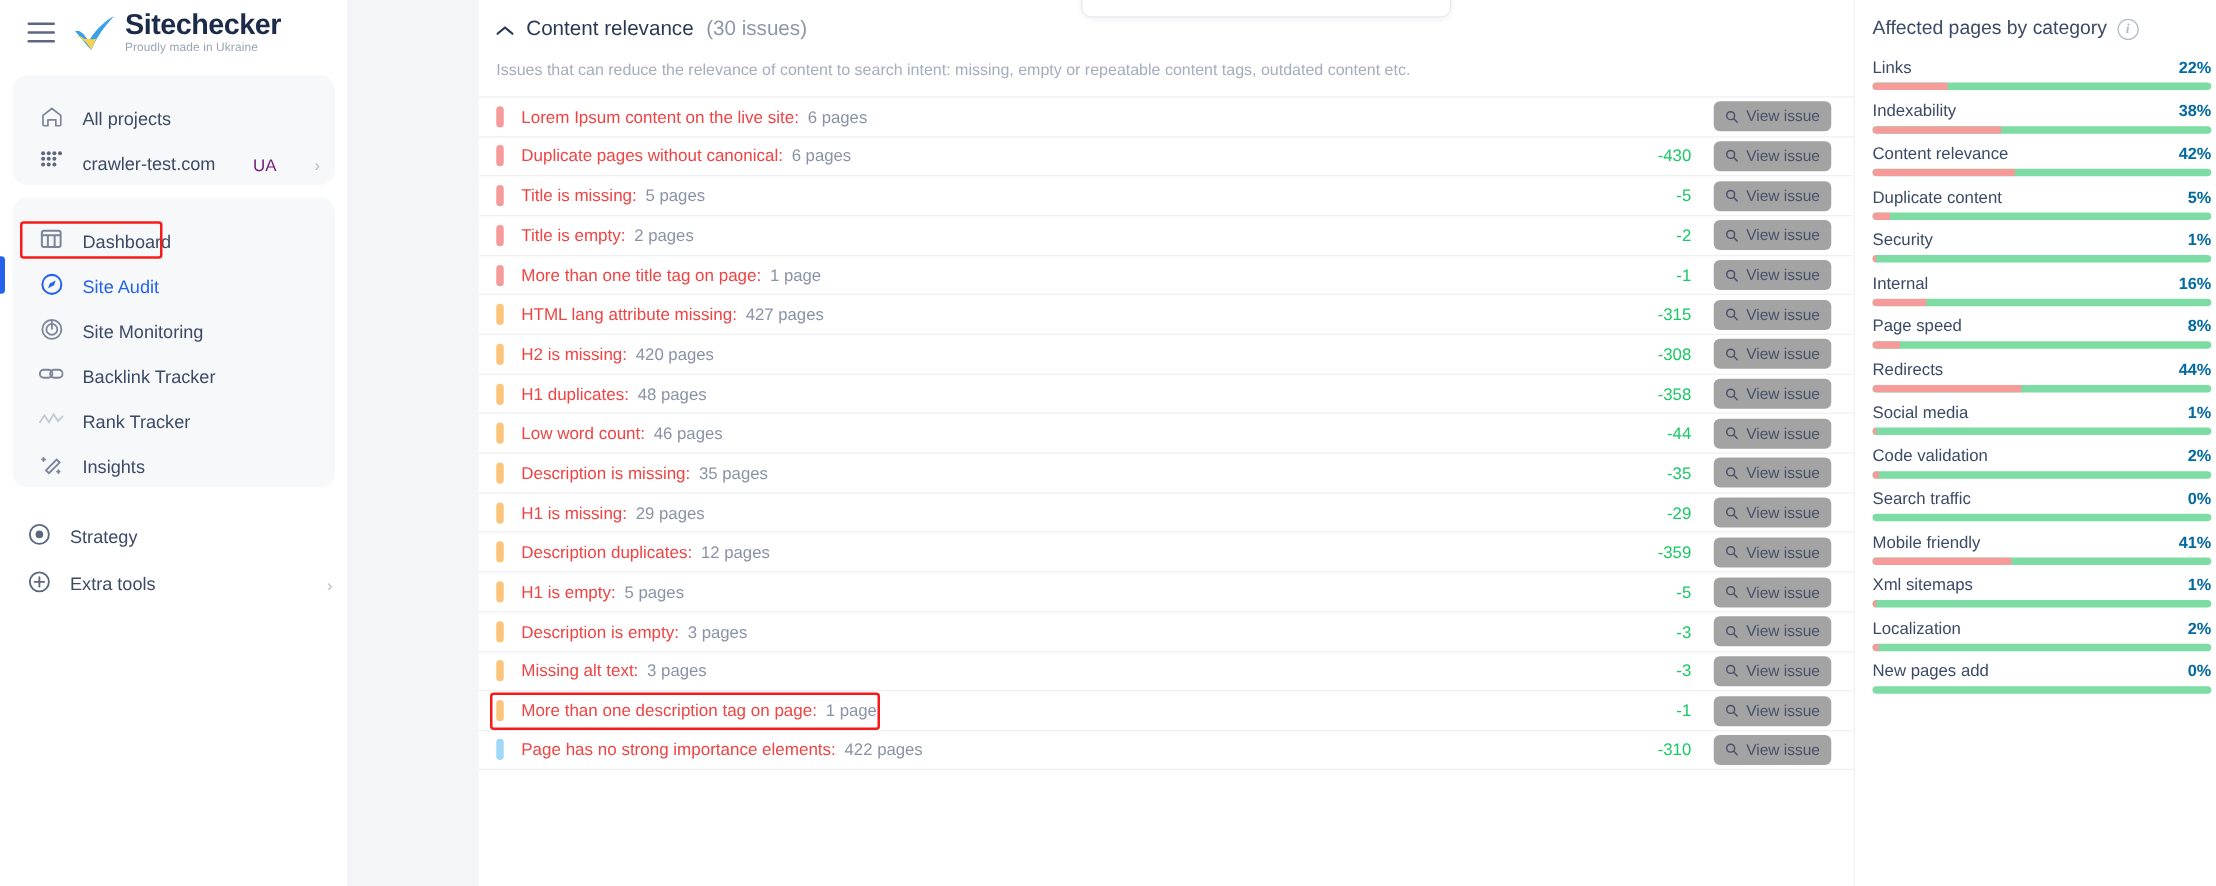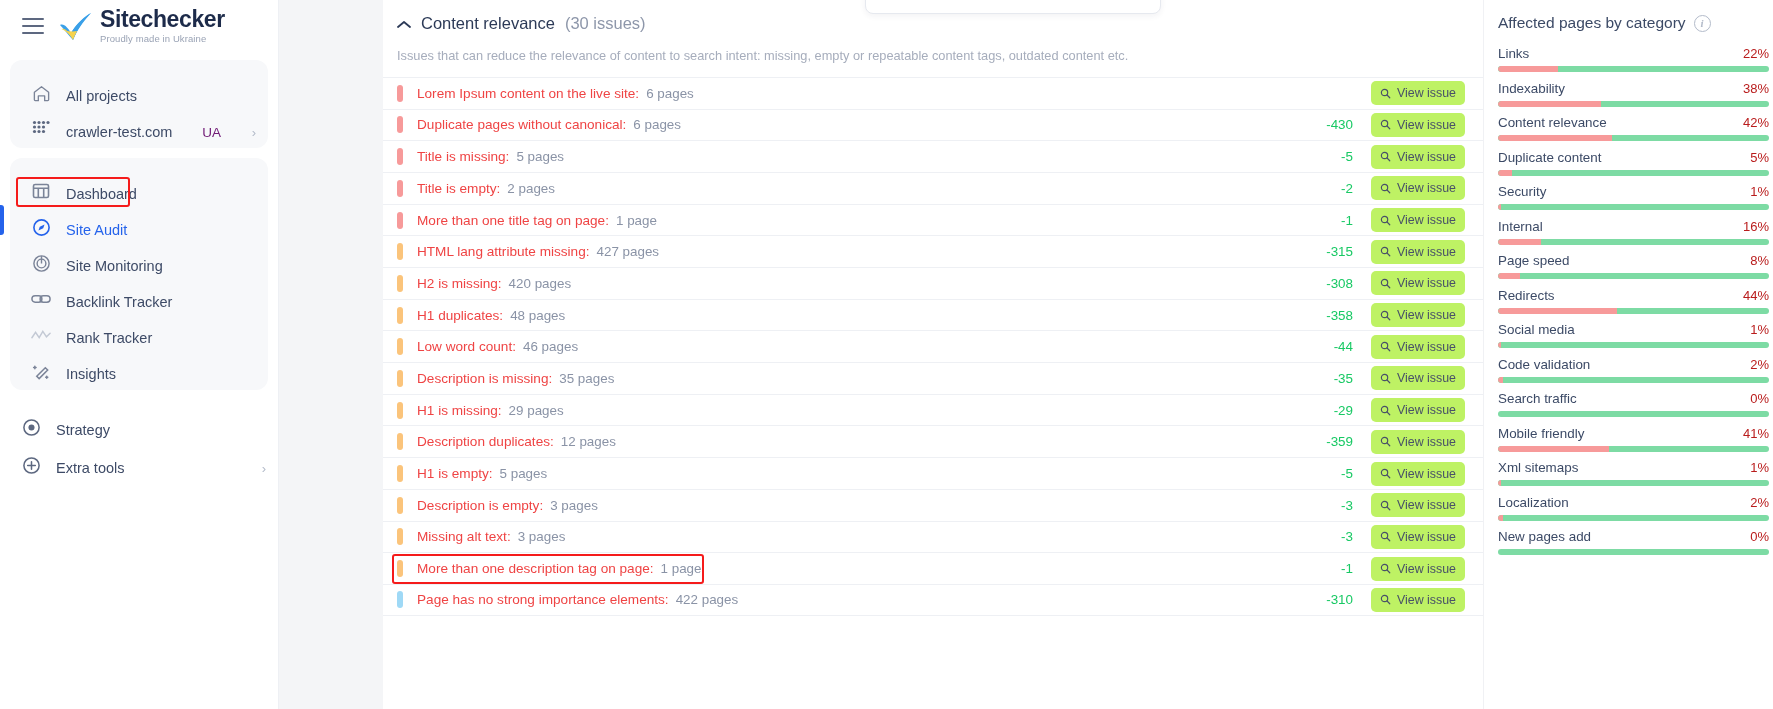--- a/index.html
+++ b/index.html
@@ -87,21 +87,21 @@
   .sev.info     { background: #9fd9f6; }
   .issue-name { font-size: 13.6px; color: #ef4444; white-space: nowrap; }
   .issue-pages { font-size: 13.4px; color: #8a93a6; margin-left: 7px; white-space: nowrap; }
   .issue-delta {
     margin-left: auto; font-size: 13.4px; color: #18c964;
     text-align: right; white-space: nowrap;
     padding-right: 18px;
   }
   .view-btn {
     flex: 0 0 auto; width: 94px; height: 24px;
-    background: #bef264; border-radius: 5px;
+    background: #a3a3a3; border-radius: 5px;
     display: flex; align-items: center; justify-content: center; gap: 6px;
     font-size: 12.4px; color: #4a5costumes; color: #485168;
     cursor: pointer; margin-right: 18px;
   }
   .view-btn svg { width: 11px; height: 11px; }
 
   
   .right {
     width: 290px; flex: 0 0 290px; height: 709px;
     background: #ffffff; padding: 14px 4px 0 14px;
@@ -113,21 +113,21 @@
   .info-icon {
     width: 17px; height: 17px; border-radius: 50%;
     border: 1.4px solid #b3bbca; color: #b3bbca;
     font-size: 11px; font-style: italic; font-weight: bold;
     display: flex; align-items: center; justify-content: center;
     font-family: "Liberation Serif", serif;
   }
   .cat-item { margin-bottom: 8.5px; }
   .cat-row { display: flex; justify-content: space-between; align-items: baseline; }
   .cat-name { font-size: 13.4px; color: #3c4a66; }
-  .cat-pct { font-size: 13px; color: #b91c1c; }
+  .cat-pct { font-size: 13px; color: #0369a1; font-weight: bold; }
   .cat-bar { height: 6px; border-radius: 4px; background: #7ddba4; margin-top: 5px; display: flex; overflow: hidden; }
   .cat-bar .fill { background: #f79a9a; height: 6px; border-radius: 4px 0 0 4px; }
 
   
   .topfloat {
     position: absolute; right: 322px; top: -12px;
     width: 296px; height: 26px; background: #fff;
     border: 1px solid #e6e9ef; border-radius: 8px;
     box-shadow: 0 2px 6px rgba(30,40,70,.06);
   }

